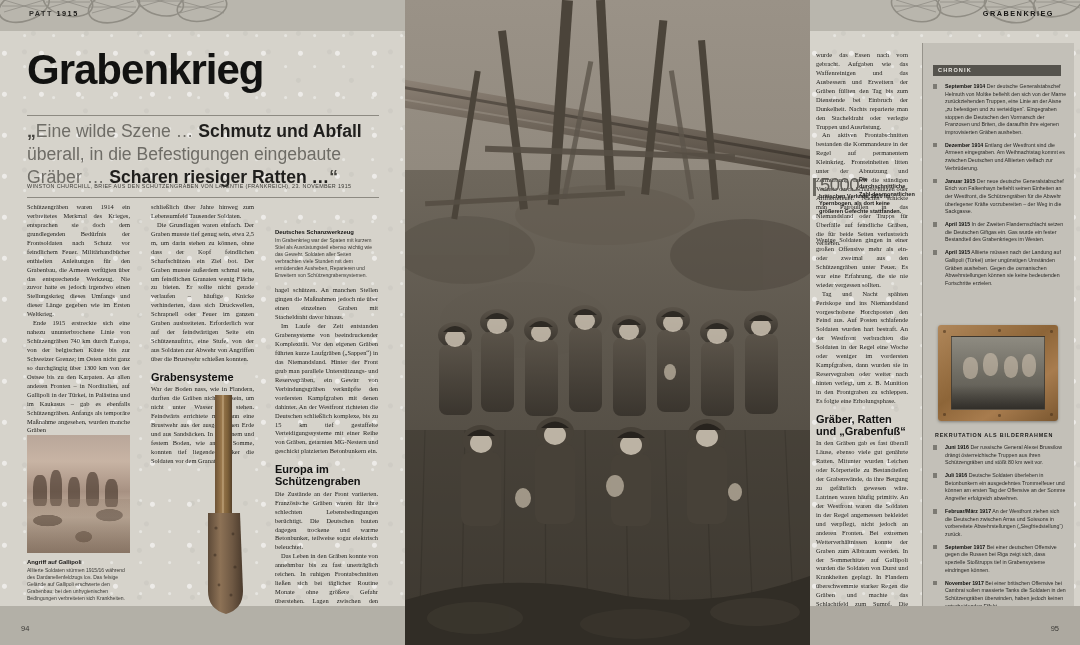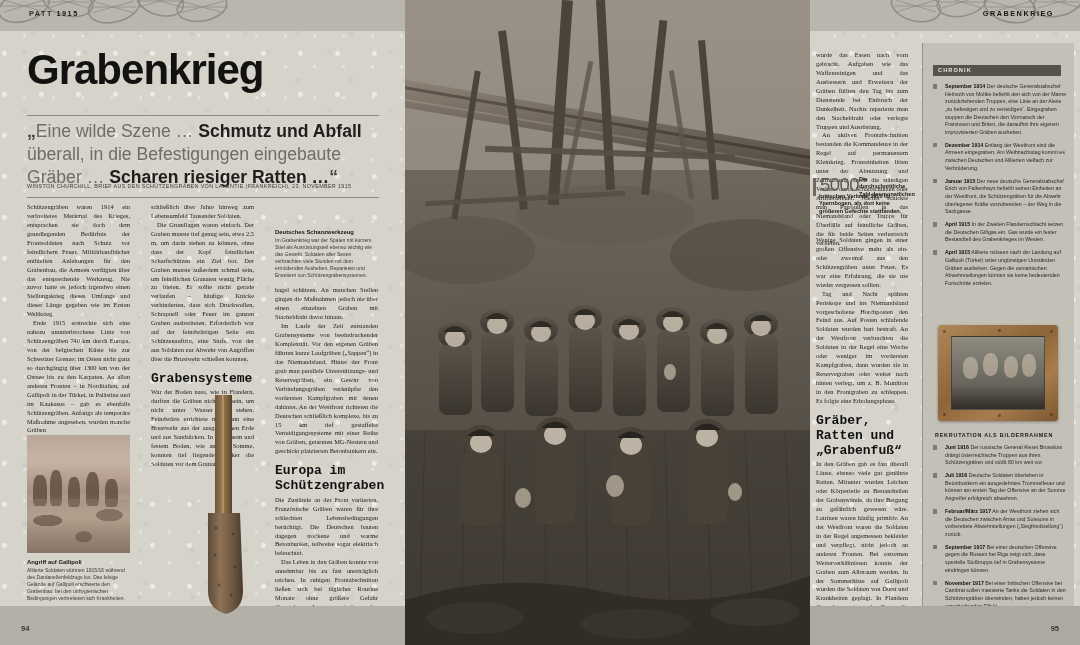--- a/index.html
+++ b/index.html
@@ -66,22 +66,22 @@
   .c2{left:124px;}
   .c3{left:248px;}
   .serif{
     font-family:"Liberation Serif", serif;
     font-size:6.45px;line-height:1.385;color:#23221f;text-align:justify;
     hyphens:auto;
   }
   .serif p{margin:0;text-indent:0;}
   .serif p + p{text-indent:6px;}
   .sub{
-    font-family:Liberation Mono, monospace;
-    font-size:13px;font-weight:700;color:#111;margin:7px 0 2.5px;
+    font-family:Liberation Sans, sans-serif;
+    font-size:11px;font-weight:700;color:#111;margin:7px 0 2.5px;
   }
   .cap-t{
     font-family:"Liberation Sans", sans-serif;
     font-size:5.9px;font-weight:700;color:#151413;margin-bottom:1.5px;
   }
   .cap-b{
     font-family:"Liberation Sans", sans-serif;
     font-size:5.05px;line-height:1.42;color:#3a3935;text-align:left;
   }
 
@@ -186,21 +186,21 @@
   }
   .frame .inner{
     position:absolute;left:13px;top:11px;right:13px;bottom:11px;
     background:linear-gradient(to bottom,#8e8b81,#6d6a61 55%,#56534c);
     border:1px solid rgba(40,28,16,.5);
   }
   .frame .dot{position:absolute;width:2.6px;height:2.6px;border-radius:50%;background:rgba(70,48,26,.55);}
   .frame .pface{position:absolute;border-radius:45%;background:rgba(222,206,186,.5);}
 
   .pgnum{
-    position:absolute;bottom:12px;font-size:7.5px;color:#3a3935;font-weight:700;margin-top:45px;
+    position:absolute;bottom:12px;font-size:7.5px;color:#3a3935;font-weight:400;margin-top:45px;
   }
   .pg-l{left:21px;}
   .pg-r{right:21px;}
 
   .footer-band{
     position:absolute;left:0;bottom:0;width:100%;height:39px;background:#b3b0a7;
   }
   .footer-band.dark{background:#ada9a0;}
 </style>
 </head>

